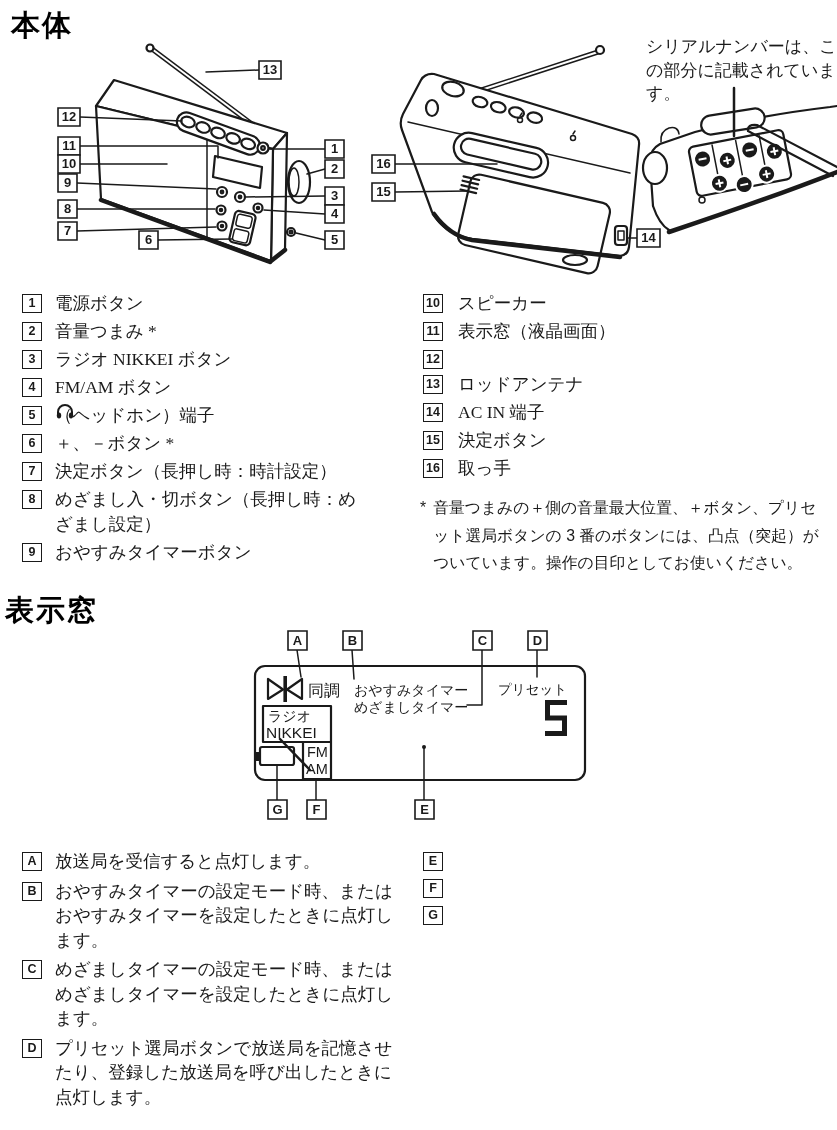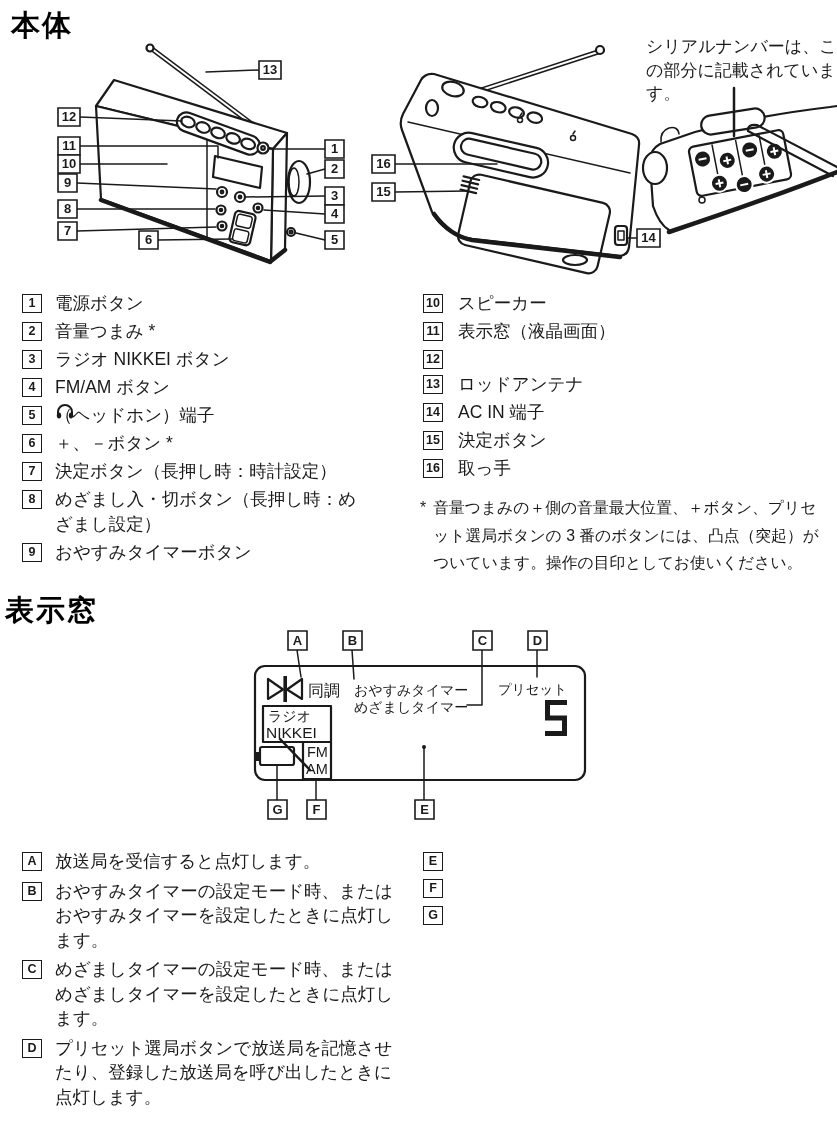--- a/index.html
+++ b/index.html
@@ -16,21 +16,21 @@
   .cot{font-size:13px;font-weight:600;fill:#1a1a1a;text-anchor:middle;
        font-family:"Liberation Sans","DejaVu Sans",sans-serif;}
   .lcdt{fill:#1a1a1a;font-family:"Liberation Sans","DejaVu Sans",sans-serif;}
   .list{position:absolute;list-style:none;margin:0;padding:0;font-size:17.5px;line-height:25px;}
   .list li{display:flex;align-items:flex-start;margin-bottom:3px;}
   .ind .list li{margin-bottom:5px;line-height:24.5px;}
   .nbox{flex:0 0 auto;display:inline-flex;align-items:center;justify-content:center;
         min-width:14px;height:17px;padding:0 2px;margin:3px 0 0 0;border:1.5px solid #1a1a1a;
         font-size:12.5px;font-weight:600;line-height:1;box-sizing:content-box;}
   .gap1{margin-right:13px;} .gap2{margin-right:15px;}
-  .ptext{display:inline-block;}
+  .ptext{display:inline-block;font-family:Liberation Serif, serif;}
   .hp{display:inline-block;vertical-align:-2px;margin-right:3px;}
   .footnote{position:absolute;display:flex;font-size:15.8px;line-height:27.5px;}
   .footnote .mark{flex:0 0 auto;margin-right:7px;}
   .serialnote{position:absolute;font-size:17px;line-height:23.5px;}
 </style>
 </head>
 <body>
 
 <div class="page">
 

